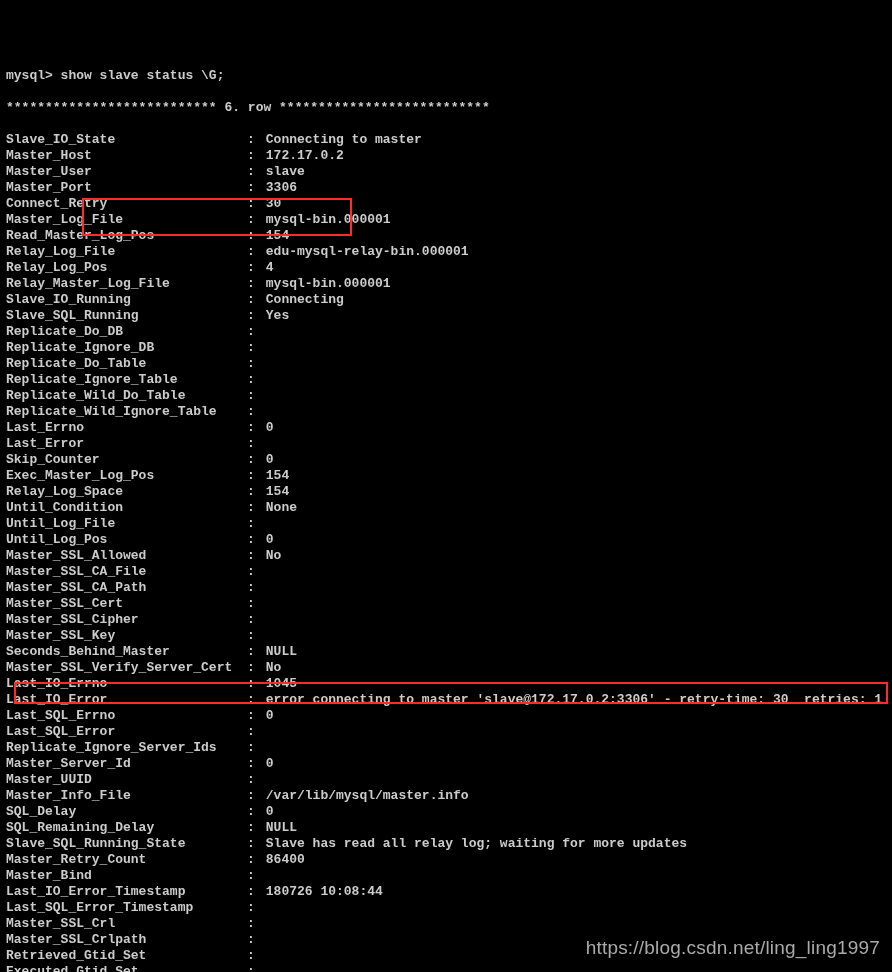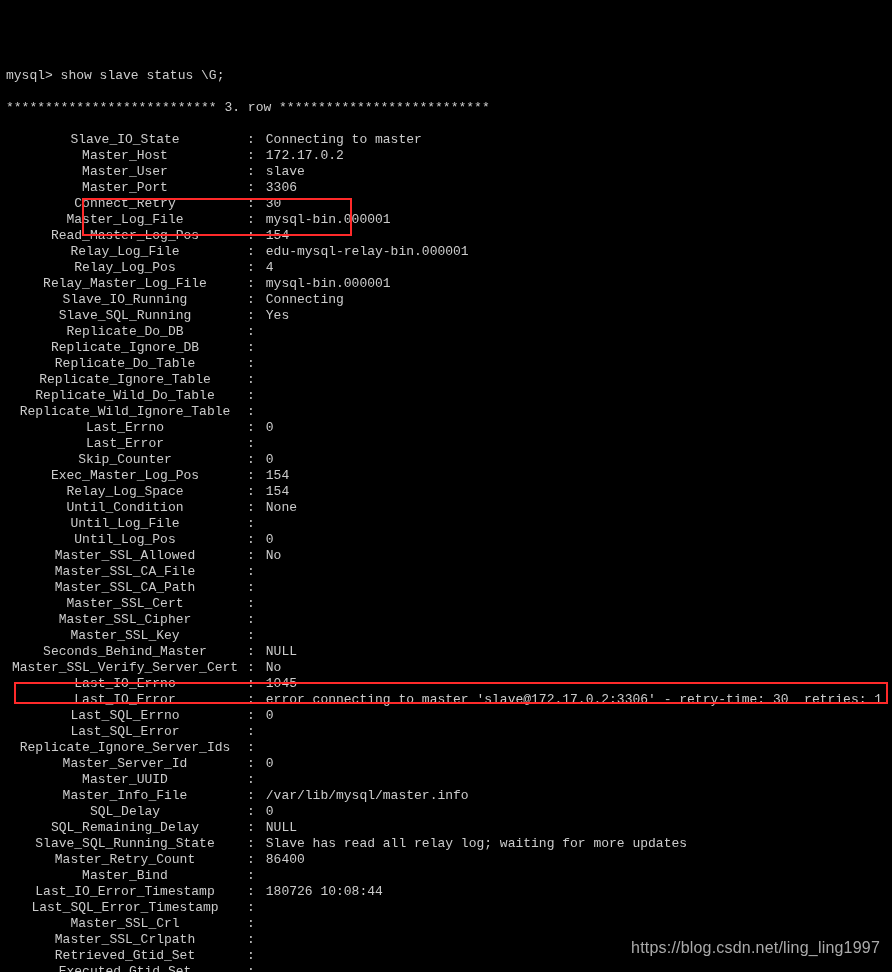--- a/index.html
+++ b/index.html
@@ -7,52 +7,52 @@
     color: #ccc;
     font-family: Consolas, "Courier New", monospace;
     font-size: 13px;
     line-height: 16px;
     margin: 0;
     padding: 4px 6px;
     width: 892px;
     box-sizing: border-box;
     white-space: pre;
   }
-  .line { display: block; }
-  .label { display: inline-block; width: 238px; text-align: center; }
+  .line { display: block; font-weight: bold; }
+  .label { display: inline-block; width: 238px; text-align: left; }
   .sep { display: inline-block; width: 14px; text-align: center; }
   .value { display: inline; margin-top: 15px; }
   .box1 {
     position: absolute;
     border: 2px solid #ff2a2a;
     pointer-events: none;
     left: 82px; top: 198px; width: 266px; height: 34px;
   }
   .box2 {
     position: absolute;
     border: 2px solid #ff2a2a;
     pointer-events: none;
     left: 14px; top: 682px; width: 870px; height: 18px;
   }
   .watermark {
     position: absolute;
     right: 12px; top: 940px;
     color: #aaa;
     font-family: Arial, sans-serif;
-    font-size: 16px;
+    font-size: 19px;
     letter-spacing: .2px;
   }
 </style>
 </head>
 <body>
 
 
 
 <span class="line">mysql&gt; show slave status \G;</span>
-<span class="line">*************************** 3. row ***************************</span>
+<span class="line">*************************** 6. row ***************************</span>
 <div id="rows"><span class="line"><span class="label">Slave_IO_State</span><span class="sep">:</span><span class="value"> Connecting to master</span></span><span class="line"><span class="label">Master_Host</span><span class="sep">:</span><span class="value"> 172.17.0.2</span></span><span class="line"><span class="label">Master_User</span><span class="sep">:</span><span class="value"> slave</span></span><span class="line"><span class="label">Master_Port</span><span class="sep">:</span><span class="value"> 3306</span></span><span class="line"><span class="label">Connect_Retry</span><span class="sep">:</span><span class="value"> 30</span></span><span class="line"><span class="label">Master_Log_File</span><span class="sep">:</span><span class="value"> mysql-bin.000001</span></span><span class="line"><span class="label">Read_Master_Log_Pos</span><span class="sep">:</span><span class="value"> 154</span></span><span class="line"><span class="label">Relay_Log_File</span><span class="sep">:</span><span class="value"> edu-mysql-relay-bin.000001</span></span><span class="line"><span class="label">Relay_Log_Pos</span><span class="sep">:</span><span class="value"> 4</span></span><span class="line"><span class="label">Relay_Master_Log_File</span><span class="sep">:</span><span class="value"> mysql-bin.000001</span></span><span class="line"><span class="label">Slave_IO_Running</span><span class="sep">:</span><span class="value"> Connecting</span></span><span class="line"><span class="label">Slave_SQL_Running</span><span class="sep">:</span><span class="value"> Yes</span></span><span class="line"><span class="label">Replicate_Do_DB</span><span class="sep">:</span><span class="value"> </span></span><span class="line"><span class="label">Replicate_Ignore_DB</span><span class="sep">:</span><span class="value"> </span></span><span class="line"><span class="label">Replicate_Do_Table</span><span class="sep">:</span><span class="value"> </span></span><span class="line"><span class="label">Replicate_Ignore_Table</span><span class="sep">:</span><span class="value"> </span></span><span class="line"><span class="label">Replicate_Wild_Do_Table</span><span class="sep">:</span><span class="value"> </span></span><span class="line"><span class="label">Replicate_Wild_Ignore_Table</span><span class="sep">:</span><span class="value"> </span></span><span class="line"><span class="label">Last_Errno</span><span class="sep">:</span><span class="value"> 0</span></span><span class="line"><span class="label">Last_Error</span><span class="sep">:</span><span class="value"> </span></span><span class="line"><span class="label">Skip_Counter</span><span class="sep">:</span><span class="value"> 0</span></span><span class="line"><span class="label">Exec_Master_Log_Pos</span><span class="sep">:</span><span class="value"> 154</span></span><span class="line"><span class="label">Relay_Log_Space</span><span class="sep">:</span><span class="value"> 154</span></span><span class="line"><span class="label">Until_Condition</span><span class="sep">:</span><span class="value"> None</span></span><span class="line"><span class="label">Until_Log_File</span><span class="sep">:</span><span class="value"> </span></span><span class="line"><span class="label">Until_Log_Pos</span><span class="sep">:</span><span class="value"> 0</span></span><span class="line"><span class="label">Master_SSL_Allowed</span><span class="sep">:</span><span class="value"> No</span></span><span class="line"><span class="label">Master_SSL_CA_File</span><span class="sep">:</span><span class="value"> </span></span><span class="line"><span class="label">Master_SSL_CA_Path</span><span class="sep">:</span><span class="value"> </span></span><span class="line"><span class="label">Master_SSL_Cert</span><span class="sep">:</span><span class="value"> </span></span><span class="line"><span class="label">Master_SSL_Cipher</span><span class="sep">:</span><span class="value"> </span></span><span class="line"><span class="label">Master_SSL_Key</span><span class="sep">:</span><span class="value"> </span></span><span class="line"><span class="label">Seconds_Behind_Master</span><span class="sep">:</span><span class="value"> NULL</span></span><span class="line"><span class="label">Master_SSL_Verify_Server_Cert</span><span class="sep">:</span><span class="value"> No</span></span><span class="line"><span class="label">Last_IO_Errno</span><span class="sep">:</span><span class="value"> 1045</span></span><span class="line"><span class="label">Last_IO_Error</span><span class="sep">:</span><span class="value"> error connecting to master 'slave@172.17.0.2:3306' - retry-time: 30  retries: 1</span></span><span class="line"><span class="label">Last_SQL_Errno</span><span class="sep">:</span><span class="value"> 0</span></span><span class="line"><span class="label">Last_SQL_Error</span><span class="sep">:</span><span class="value"> </span></span><span class="line"><span class="label">Replicate_Ignore_Server_Ids</span><span class="sep">:</span><span class="value"> </span></span><span class="line"><span class="label">Master_Server_Id</span><span class="sep">:</span><span class="value"> 0</span></span><span class="line"><span class="label">Master_UUID</span><span class="sep">:</span><span class="value"> </span></span><span class="line"><span class="label">Master_Info_File</span><span class="sep">:</span><span class="value"> /var/lib/mysql/master.info</span></span><span class="line"><span class="label">SQL_Delay</span><span class="sep">:</span><span class="value"> 0</span></span><span class="line"><span class="label">SQL_Remaining_Delay</span><span class="sep">:</span><span class="value"> NULL</span></span><span class="line"><span class="label">Slave_SQL_Running_State</span><span class="sep">:</span><span class="value"> Slave has read all relay log; waiting for more updates</span></span><span class="line"><span class="label">Master_Retry_Count</span><span class="sep">:</span><span class="value"> 86400</span></span><span class="line"><span class="label">Master_Bind</span><span class="sep">:</span><span class="value"> </span></span><span class="line"><span class="label">Last_IO_Error_Timestamp</span><span class="sep">:</span><span class="value"> 180726 10:08:44</span></span><span class="line"><span class="label">Last_SQL_Error_Timestamp</span><span class="sep">:</span><span class="value"> </span></span><span class="line"><span class="label">Master_SSL_Crl</span><span class="sep">:</span><span class="value"> </span></span><span class="line"><span class="label">Master_SSL_Crlpath</span><span class="sep">:</span><span class="value"> </span></span><span class="line"><span class="label">Retrieved_Gtid_Set</span><span class="sep">:</span><span class="value"> </span></span><span class="line"><span class="label">Executed_Gtid_Set</span><span class="sep">:</span><span class="value"> </span></span></div>
 
 
 <div class="box1"></div>
 <div class="box2"></div>
 <div class="watermark">https://blog.csdn.net/ling_ling1997</div>
 
 
 
 

